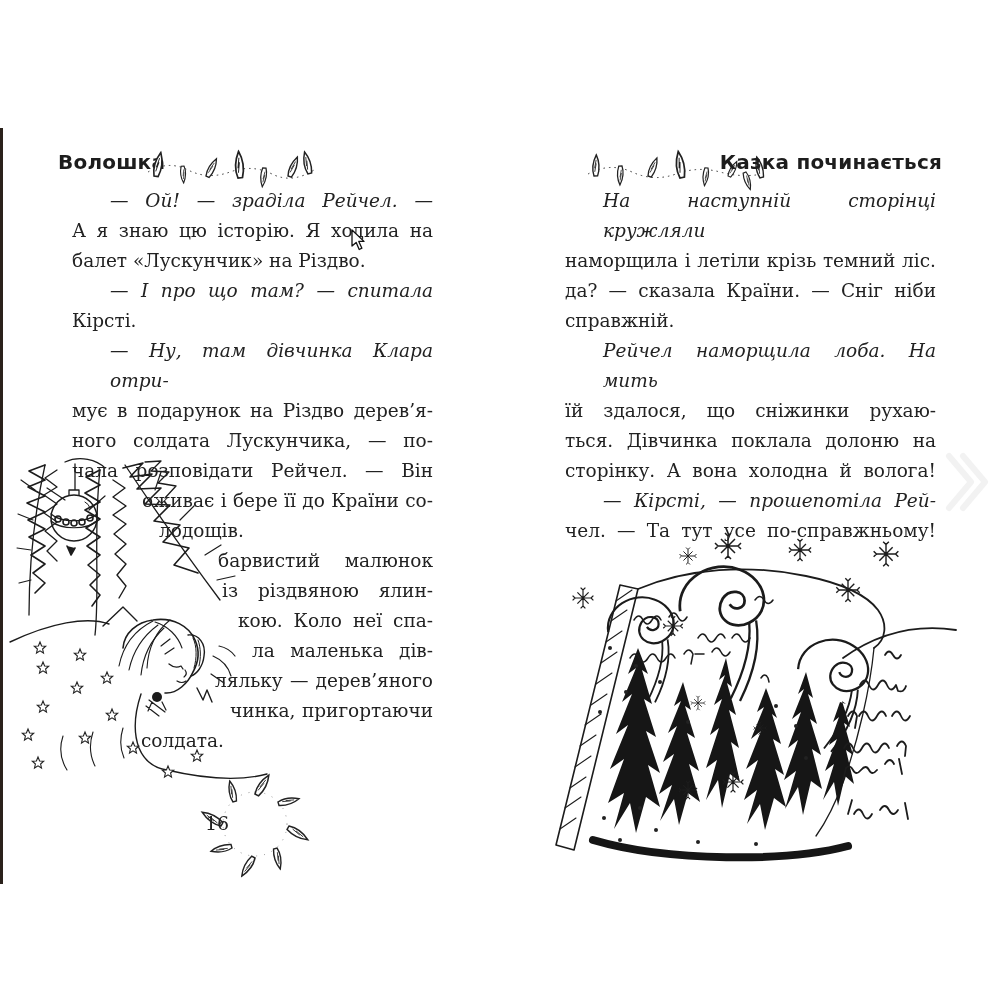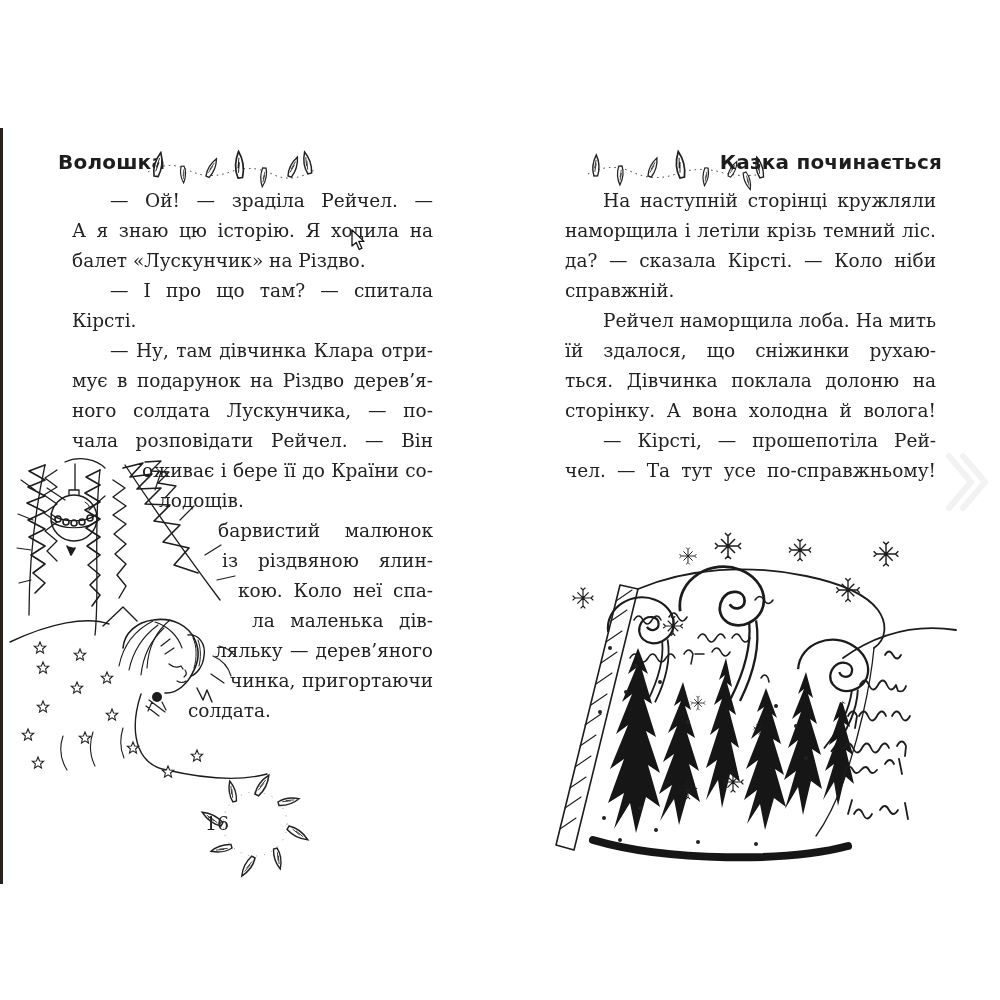--- a/index.html
+++ b/index.html
@@ -7,21 +7,21 @@
        font-family:"DejaVu Serif", serif;color:#1f1f1f;overflow:hidden;}
   .spread{position:absolute;inset:0;}
   .edge-line{position:absolute;left:0;top:128px;width:3px;height:756px;background:#2a211b;}
   .hdr{position:absolute;top:150px;font-family:"DejaVu Sans", sans-serif;font-weight:700;
        font-size:20px;letter-spacing:.2px;color:#1d1d1d;white-space:nowrap;}
   .col{position:absolute;top:186px;font-size:18.5px;line-height:30px;color:#222;}
   .col-left{left:72px;width:361px;}
   .col-right{left:565px;width:371px;}
   .ln{display:block;min-height:30px;}
   .j{text-align:justify;text-align-last:justify;}
-  .ind{padding-left:38px;}
+  .ind{padding-left:38px;font-style:italic;}
   svg{position:absolute;overflow:visible;}
   .pgnum{position:absolute;left:205px;top:812px;width:100px;text-align:left;
          font-size:19px;color:#222;}
   .ink{stroke:#1c1c1c;fill:none;stroke-linecap:round;stroke-linejoin:round;}
 </style>
 </head>
 <body>
 
 <div class="spread">
 
@@ -141,21 +141,21 @@
       <div class="ln j">ного солдата Лускунчика, — по-</div>
       <div class="ln j">чала розповідати Рейчел. — Він</div>
       <div class="ln j" style="margin-left:70px">оживає і бере її до Країни со-</div>
       <div class="ln" style="margin-left:87px">лодощів.</div>
       <div class="ln j" style="margin-left:146px">барвистий малюнок</div>
       <div class="ln j" style="margin-left:150px">із різдвяною ялин-</div>
       <div class="ln j" style="margin-left:166px">кою. Коло неї спа-</div>
       <div class="ln j" style="margin-left:180px">ла маленька дів-</div>
       <div class="ln j" style="margin-left:143px">ляльку — дерев’яного</div>
       <div class="ln j" style="margin-left:158px">чинка, пригортаючи</div>
-      <div class="ln" style="margin-left:116px">солдата.</div>
+      <div class="ln" style="margin-left:69px">солдата.</div>
     </div>
 
     <svg style="left:205px;top:782px" width="100" height="86">
       <circle cx="50" cy="42" r="32" stroke="#555" stroke-width="1" fill="none" stroke-dasharray="1,7" opacity=".6"></circle>
       <use href="#leaf" transform="translate(50,12) rotate(-5) scale(1.1)"></use>
       <use href="#leaf" transform="translate(73,20) rotate(40)"></use>
       <use href="#leaf" transform="translate(84,44) rotate(85) scale(1.1)"></use>
       <use href="#leaf" transform="translate(72,66) rotate(130)"></use>
       <use href="#leaf" transform="translate(50,76) rotate(175) scale(1.05)"></use>
       <use href="#leaf" transform="translate(27,66) rotate(220)"></use>
@@ -175,21 +175,21 @@
       <use href="#leaf" transform="translate(122,18) rotate(150) scale(0.85)"></use>
       <use href="#leaf" transform="translate(142,26) rotate(-10) scale(0.8)"></use>
       <use href="#leaf" transform="translate(160,22) rotate(125) scale(0.85)"></use>
       <use href="#leaf" transform="translate(174,28) rotate(-50) scale(1.0)"></use>
     </svg>
     <div class="hdr" style="right:58px">Казка починається</div>
 
     <div class="col col-right">
       <div class="ln j ind">На наступній сторінці кружляли</div>
       <div class="ln j">наморщила і летіли крізь темний ліс.</div>
-      <div class="ln j">да? — сказала Кірсті. — Коло ніби</div>
+      <div class="ln j">да? — сказала Країни. — Сніг ніби</div>
       <div class="ln">справжній.</div>
       <div class="ln j ind">Рейчел наморщила лоба. На мить</div>
       <div class="ln j">їй здалося, що сніжинки рухаю-</div>
       <div class="ln j">ться. Дівчинка поклала долоню на</div>
       <div class="ln j">сторінку. А вона холодна й волога!</div>
       <div class="ln j ind">— Кірсті, — прошепотіла Рей-</div>
       <div class="ln j">чел. — Та тут усе по-справжньому!</div>
     </div>
 
     <svg style="left:548px;top:530px" width="410" height="330">

